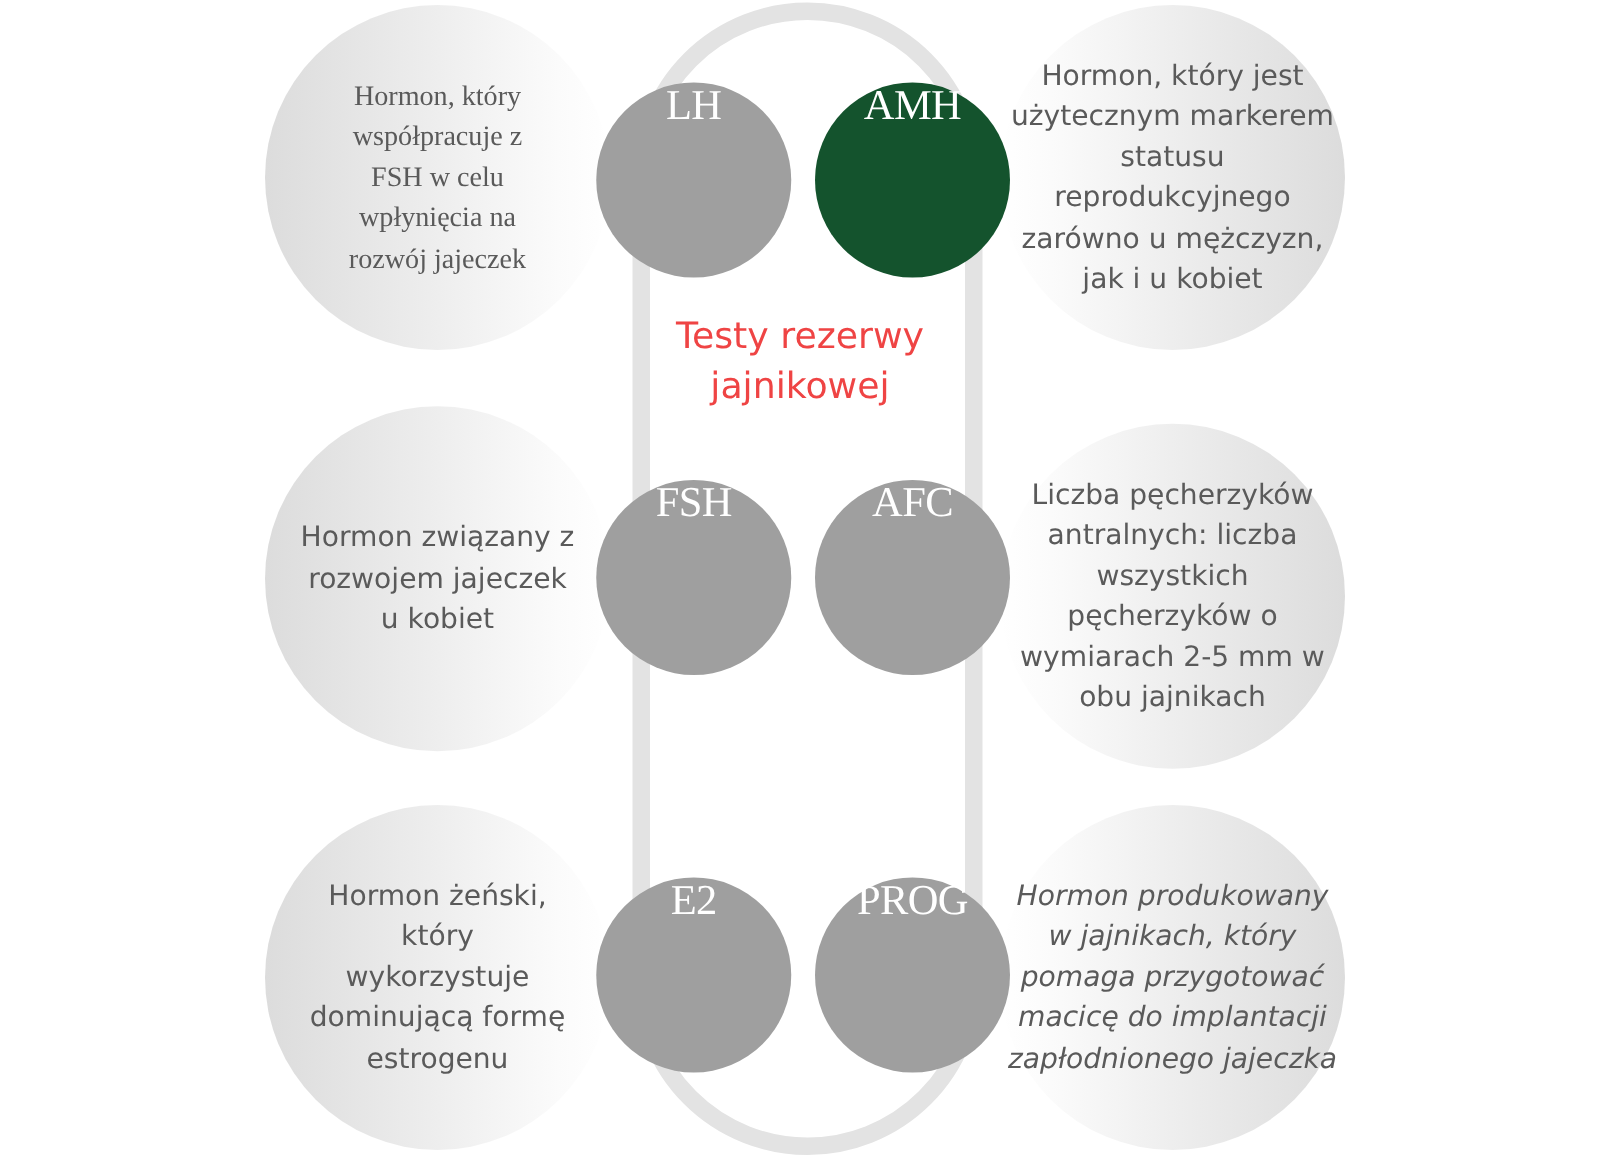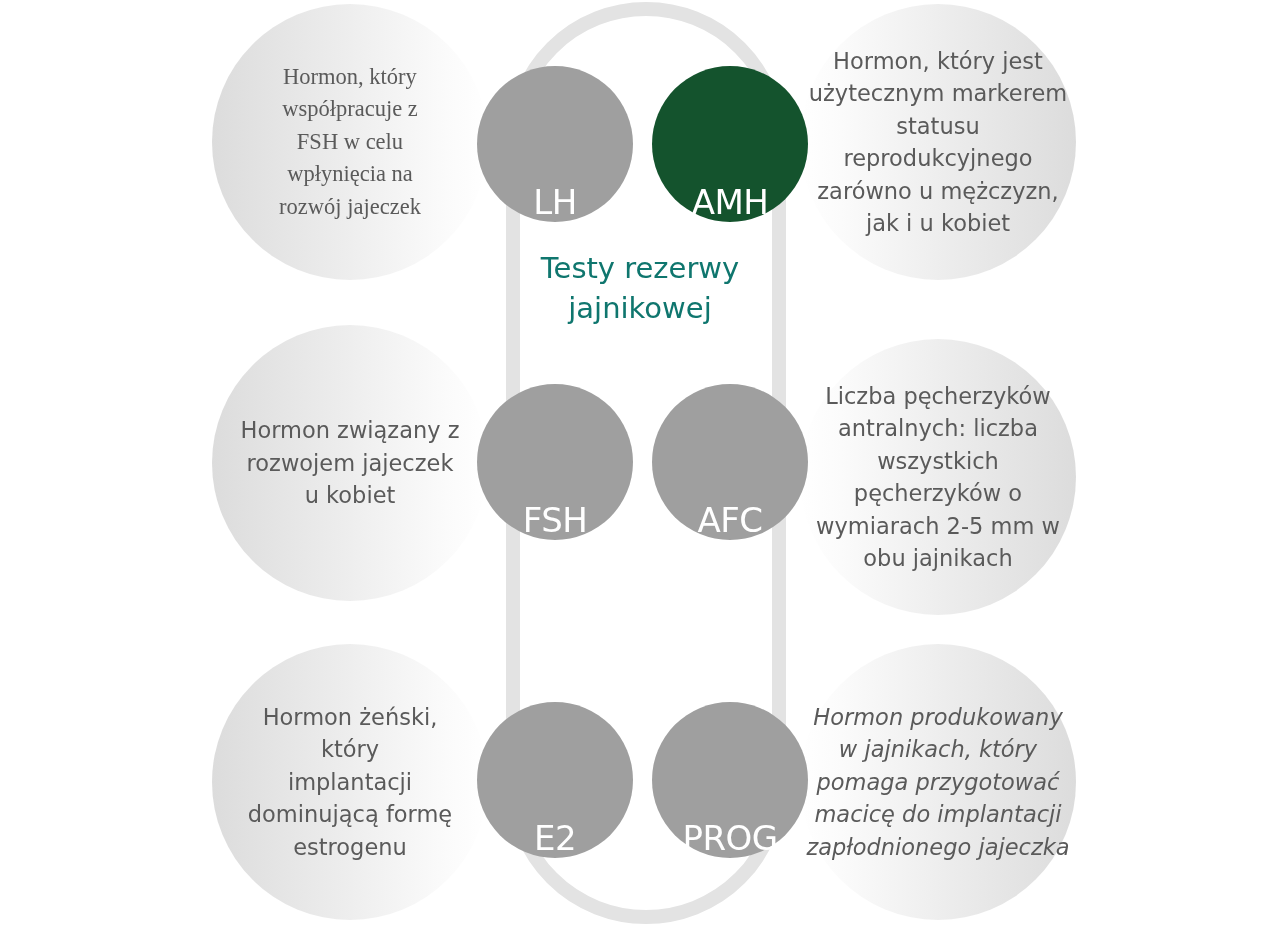--- a/index.html
+++ b/index.html
@@ -11,27 +11,27 @@
   .big {
     position:absolute; width:276px; height:276px; border-radius:50%;
     display:flex; align-items:center; justify-content:center; text-align:center;
     color:#5a5a5a; font-size:22.5px; line-height:32.5px; box-sizing:border-box;
   }
   .big.left { background:linear-gradient(90deg,#dcdcdc 0%, #ececec 45%, #fbfbfb 85%, #ffffff 100%); }
   .big.right { background:linear-gradient(270deg,#dcdcdc 0%, #ececec 45%, #fbfbfb 85%, #ffffff 100%); }
   .big span { display:block; white-space:pre-line; }
   .small {
     position:absolute; width:156px; height:156px; border-radius:50%;
-    background:#9f9f9f; color:#ffffff; display:flex; align-items:flex-end; justify-content:center;
-    font-size:34px; letter-spacing:-0.5px;
+    background:#9f9f9f; color:#ffffff; display:flex; align-items:flex-start; justify-content:center;
+    font-size:34px; letter-spacing:-0.5px;font-family:Liberation Serif, serif;
   }
   .small.accent { background:#14532d; }
   .title {
     position:absolute; left:520px; top:248px; width:240px; text-align:center;
-    color:#0f766e; font-size:29px; line-height:40px; white-space:pre-line;
+    color:#ef4444; font-size:29px; line-height:40px; white-space:pre-line;
   }
 </style>
 </head>
 <body>
 
 <div class="pill"></div>
 
 <div class="big left" style="left:212px; top:4px;font-family:Liberation Serif, serif;">
   <span>Hormon, który
 współpracuje z
@@ -58,21 +58,21 @@
 antralnych: liczba
 wszystkich
 pęcherzyków o
 wymiarach 2-5 mm w
 obu jajnikach</span>
 </div>
 
 <div class="big left" style="left:212px; top:644px;">
   <span>Hormon żeński,
 który
-implantacji
+wykorzystuje
 dominującą formę
 estrogenu</span>
 </div>
 <div class="big right" style="left:800px; top:644px;font-style:italic;">
   <span>Hormon produkowany
 w jajnikach, który
 pomaga przygotować
 macicę do implantacji
 zapłodnionego jajeczka</span>
 </div>

